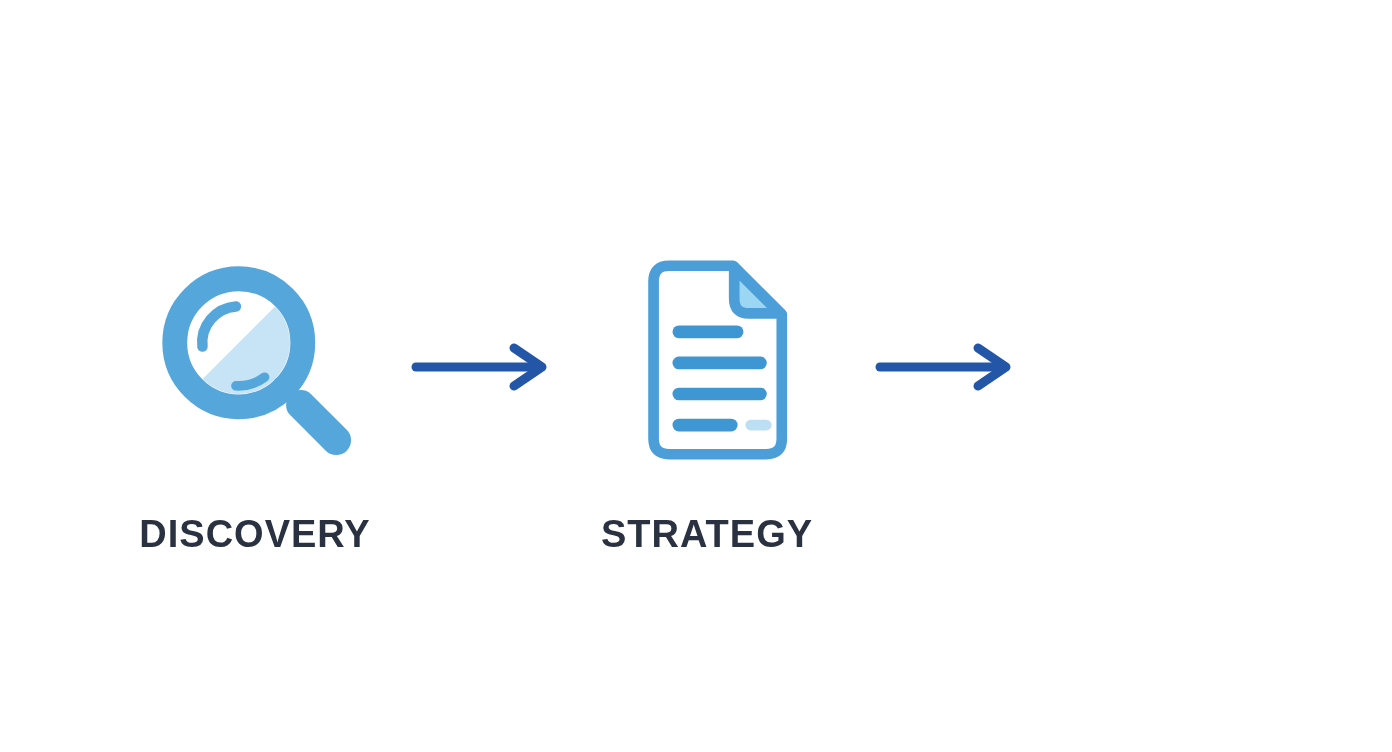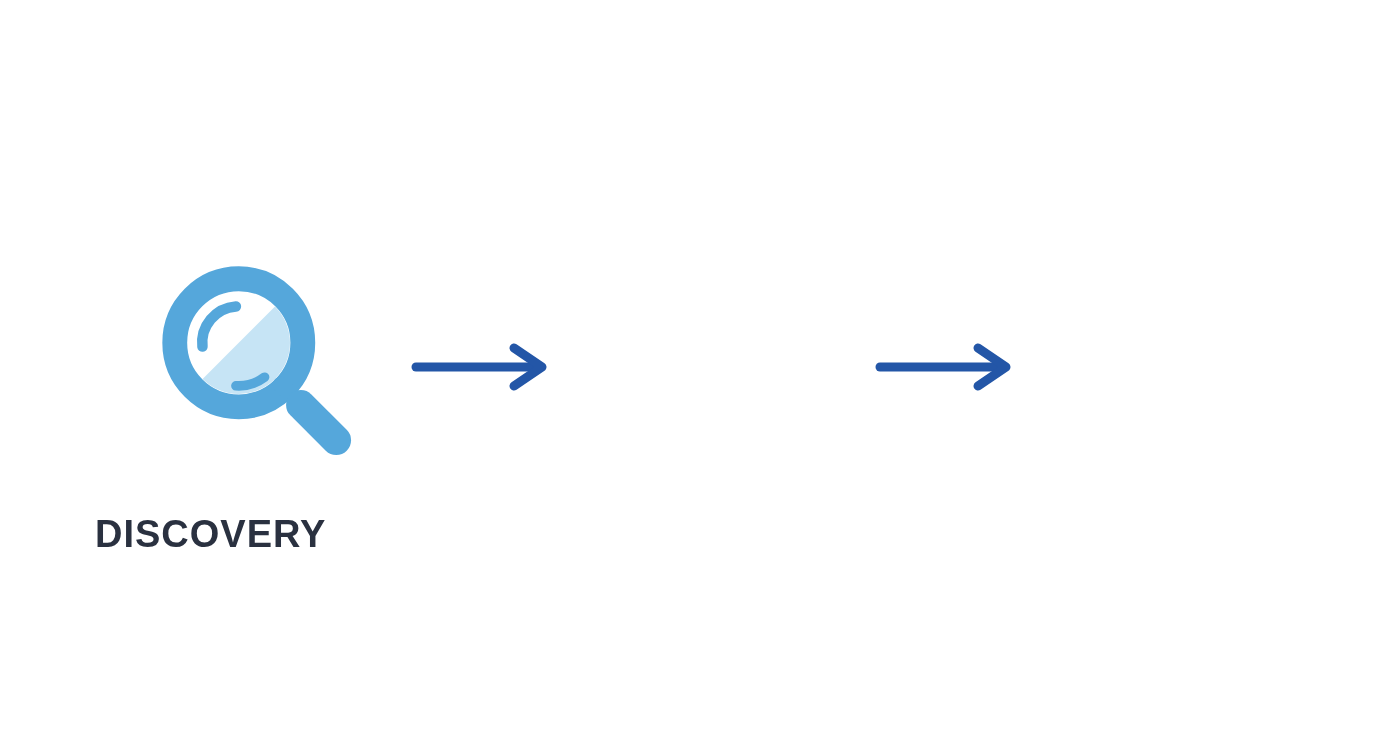--- a/index.html
+++ b/index.html
@@ -12,20 +12,21 @@
   .canvas {
     position: relative;
     width: 1392px; height: 752px;
     background: #ffffff;
   }
   .step {
     position: absolute;
     width: 320px;
     display: flex;
     flex-direction: column;
+    align-items: center;
   }
   .icon-box {
     height: 215px;
     display: flex;
     align-items: center;
     justify-content: center;
   }
   .icon-box svg { overflow: visible; }
   .step-label {
     margin-top: 46px;
@@ -70,20 +71,38 @@
     <div class="step-label">DISCOVERY</div>
   </div>
 
   <div class="arrow" id="arrow-1">
     <svg width="150" height="60" viewBox="0 0 150 60">
       <line x1="8" y1="30" x2="124" y2="30" stroke="#2356a7" stroke-width="9" stroke-linecap="round"></line>
       <polyline points="106,11 134,30 106,49" fill="none" stroke="#2356a7" stroke-width="9" stroke-linecap="round" stroke-linejoin="round"></polyline>
     </svg>
   </div>
 
+  <div class="step" id="step-strategy">
+    <div class="icon-box">
+      <svg width="166" height="204" viewBox="0 0 170 210">
+
+        <path d="M 112 8 L 46 8 Q 30 8 30 24 L 30 186 Q 30 202 46 202 L 146 202 Q 162 202 162 186 L 162 58 Z" fill="#ffffff" stroke="#4b9ed8" stroke-width="11" stroke-linejoin="round"></path>
+
+        <path d="M 113 10 L 160 57 L 128 57 Q 113 57 113 42 Z" fill="#9bd7f2" stroke="#4b9ed8" stroke-width="11" stroke-linejoin="round"></path>
+
+        <line x1="56" y1="76" x2="116" y2="76" stroke="#3e96d2" stroke-width="13" stroke-linecap="round"></line>
+        <line x1="56" y1="108" x2="140" y2="108" stroke="#3e96d2" stroke-width="13" stroke-linecap="round"></line>
+        <line x1="56" y1="140" x2="140" y2="140" stroke="#3e96d2" stroke-width="13" stroke-linecap="round"></line>
+        <line x1="56" y1="172" x2="110" y2="172" stroke="#3e96d2" stroke-width="13" stroke-linecap="round"></line>
+
+        <line x1="130" y1="172" x2="146" y2="172" stroke="#bcdff3" stroke-width="11" stroke-linecap="round"></line>
+      </svg>
+    </div>
+    <div class="step-label">STRATEGY</div>
+  </div>
 
   <div class="arrow" id="arrow-2">
     <svg width="150" height="60" viewBox="0 0 150 60">
       <line x1="8" y1="30" x2="124" y2="30" stroke="#2356a7" stroke-width="9" stroke-linecap="round"></line>
       <polyline points="106,11 134,30 106,49" fill="none" stroke="#2356a7" stroke-width="9" stroke-linecap="round" stroke-linejoin="round"></polyline>
     </svg>
   </div>
 
 
 </div>

